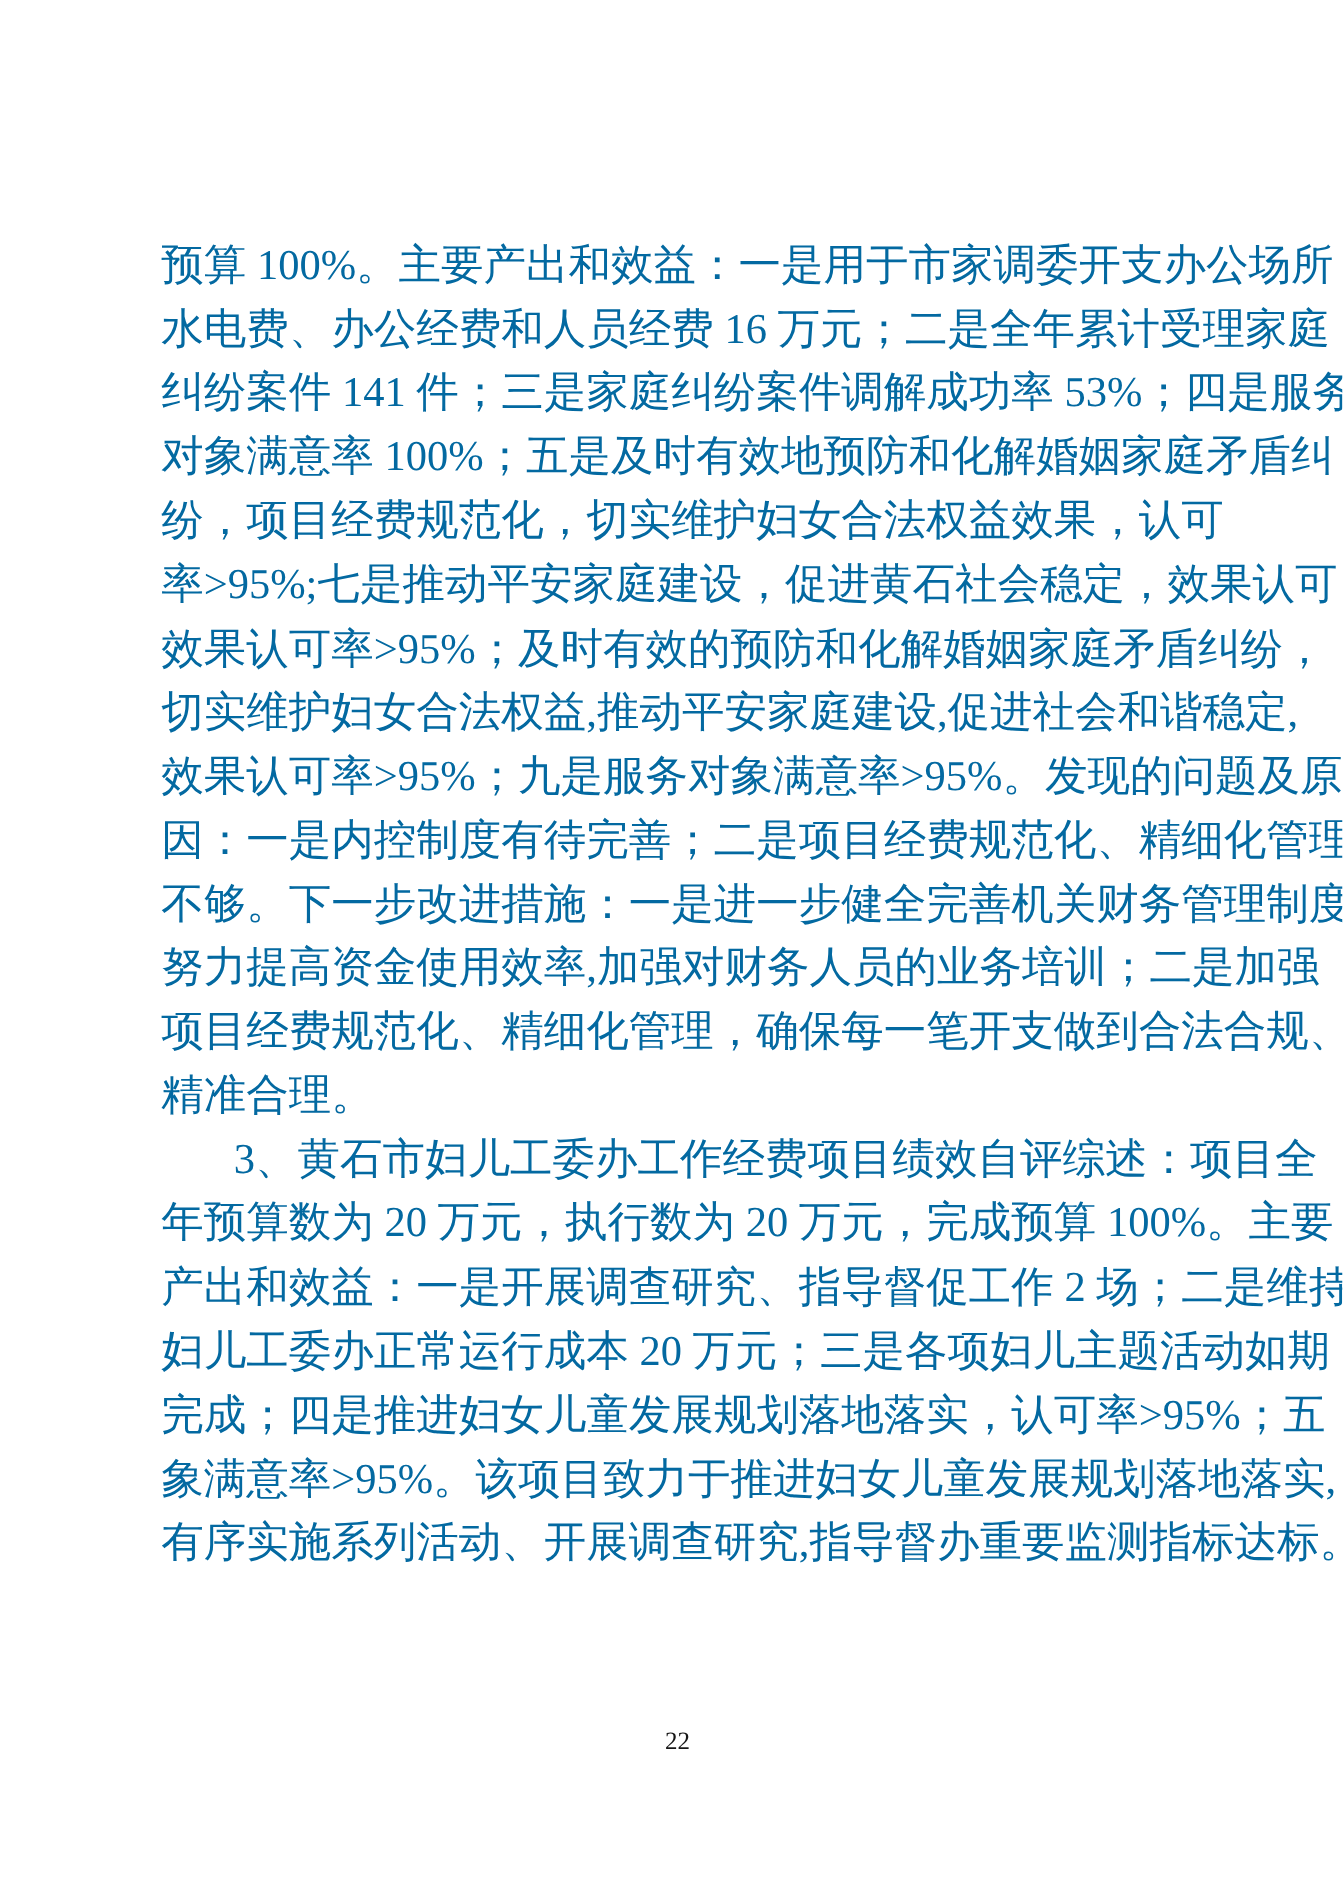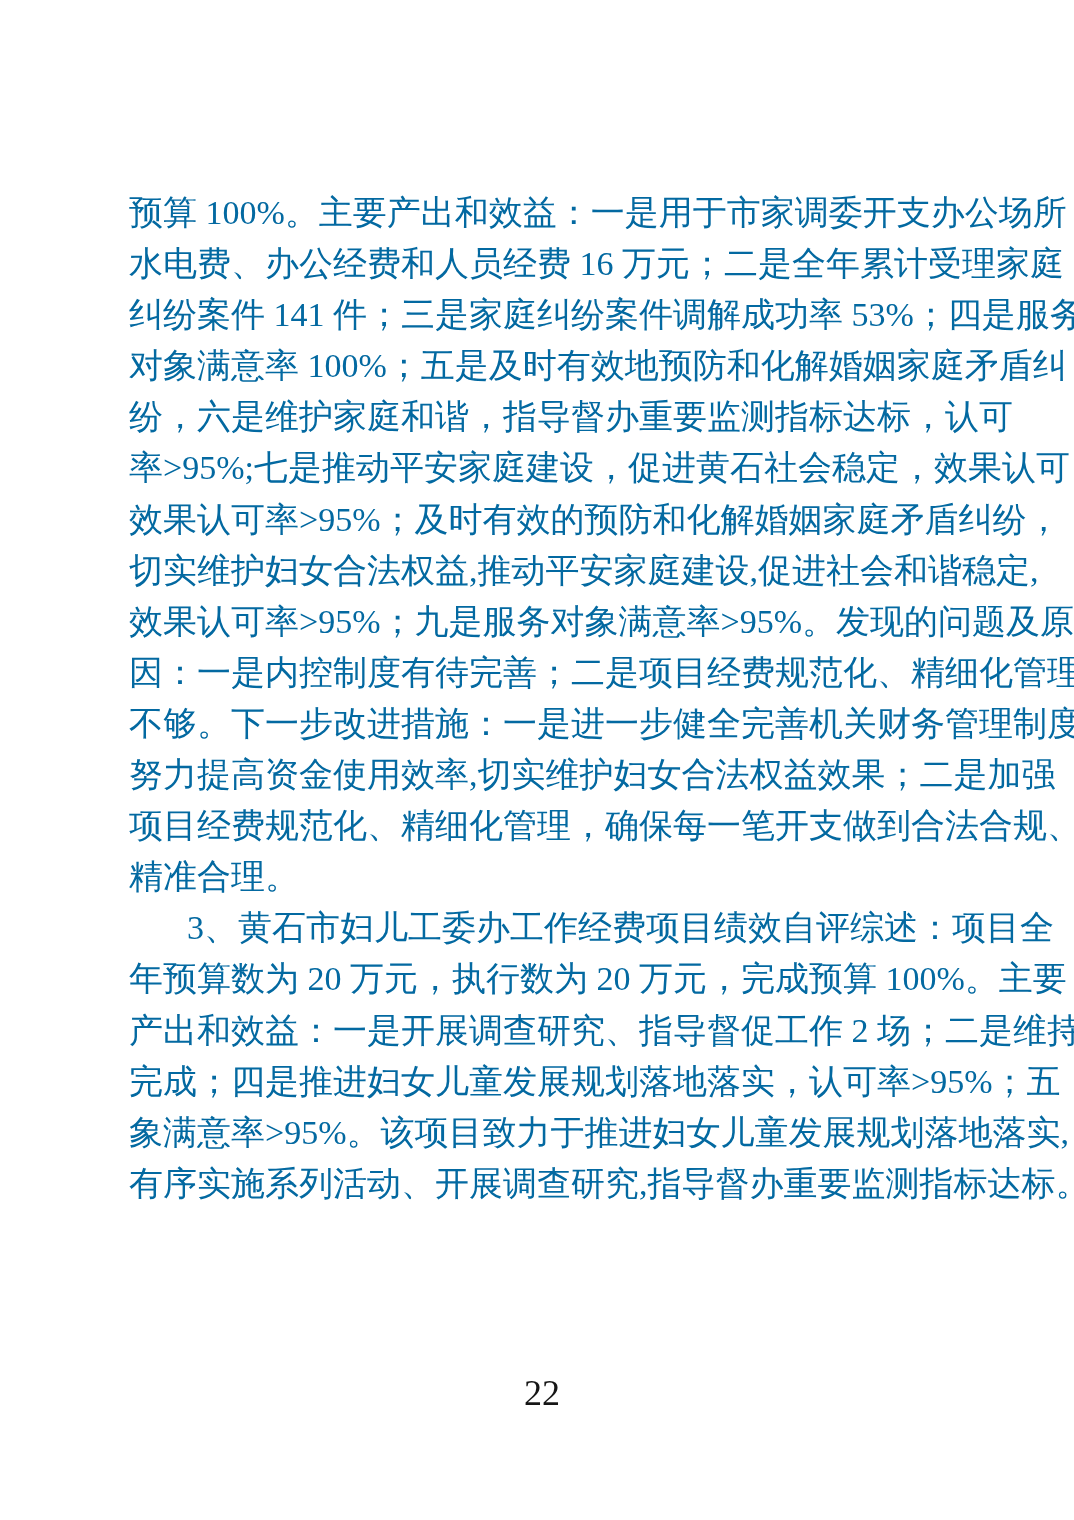--- a/index.html
+++ b/index.html
@@ -39,45 +39,46 @@
   }
   .line.indent {
     text-indent: 58px;
   }
   .page-number {
     position: absolute;
     left: 141px;
     top: 1376px;
     width: 802px;
     text-align: center;
-    font-size: 36px;
+    font-size: 20px;
     line-height: 34px;
     color: #161616;
   }
 </style>
 </head>
 <body>
 
 <div class="page">
   <div class="text-block">
     <div class="line">预算 100%。主要产出和效益：一是用于市家调委开支办公场所</div>
     <div class="line">水电费、办公经费和人员经费 16 万元；二是全年累计受理家庭</div>
     <div class="line">纠纷案件 141 件；三是家庭纠纷案件调解成功率 53%；四是服务</div>
     <div class="line">对象满意率 100%；五是及时有效地预防和化解婚姻家庭矛盾纠</div>
-    <div class="line">纷，六是维护家庭和谐，指导督办重要监测指标达标，认可</div>
+    <div class="line">纷，项目经费规范化，切实维护妇女合法权益效果，认可</div>
     <div class="line">率&gt;95%;七是推动平安家庭建设，促进黄石社会稳定，效果认可</div>
     <div class="line">效果认可率&gt;95%；及时有效的预防和化解婚姻家庭矛盾纠纷，</div>
     <div class="line">切实维护妇女合法权益,推动平安家庭建设,促进社会和谐稳定,</div>
     <div class="line">效果认可率&gt;95%；九是服务对象满意率&gt;95%。发现的问题及原</div>
     <div class="line">因：一是内控制度有待完善；二是项目经费规范化、精细化管理</div>
     <div class="line">不够。下一步改进措施：一是进一步健全完善机关财务管理制度,</div>
-    <div class="line">努力提高资金使用效率,切实维护妇女合法权益效果；二是加强</div>
+    <div class="line">努力提高资金使用效率,加强对财务人员的业务培训；二是加强</div>
     <div class="line">项目经费规范化、精细化管理，确保每一笔开支做到合法合规、</div>
     <div class="line short">精准合理。</div>
     <div class="line indent">3、黄石市妇儿工委办工作经费项目绩效自评综述：项目全</div>
     <div class="line">年预算数为 20 万元，执行数为 20 万元，完成预算 100%。主要</div>
     <div class="line">产出和效益：一是开展调查研究、指导督促工作 2 场；二是维持</div>
+    <div class="line">妇儿工委办正常运行成本 20 万元；三是各项妇儿主题活动如期</div>
     <div class="line">完成；四是推进妇女儿童发展规划落地落实，认可率&gt;95%；五</div>
     <div class="line">象满意率&gt;95%。该项目致力于推进妇女儿童发展规划落地落实,</div>
     <div class="line">有序实施系列活动、开展调查研究,指导督办重要监测指标达标。</div>
   </div>
   <div class="page-number">22</div>
 </div>
 
 </body></html>

